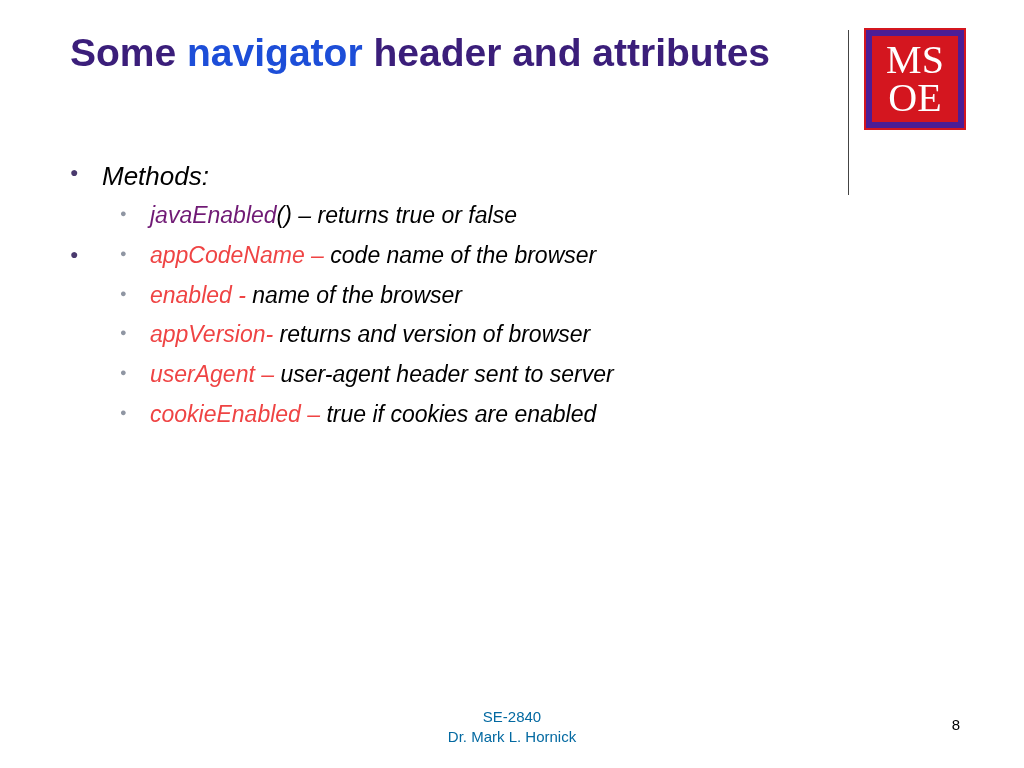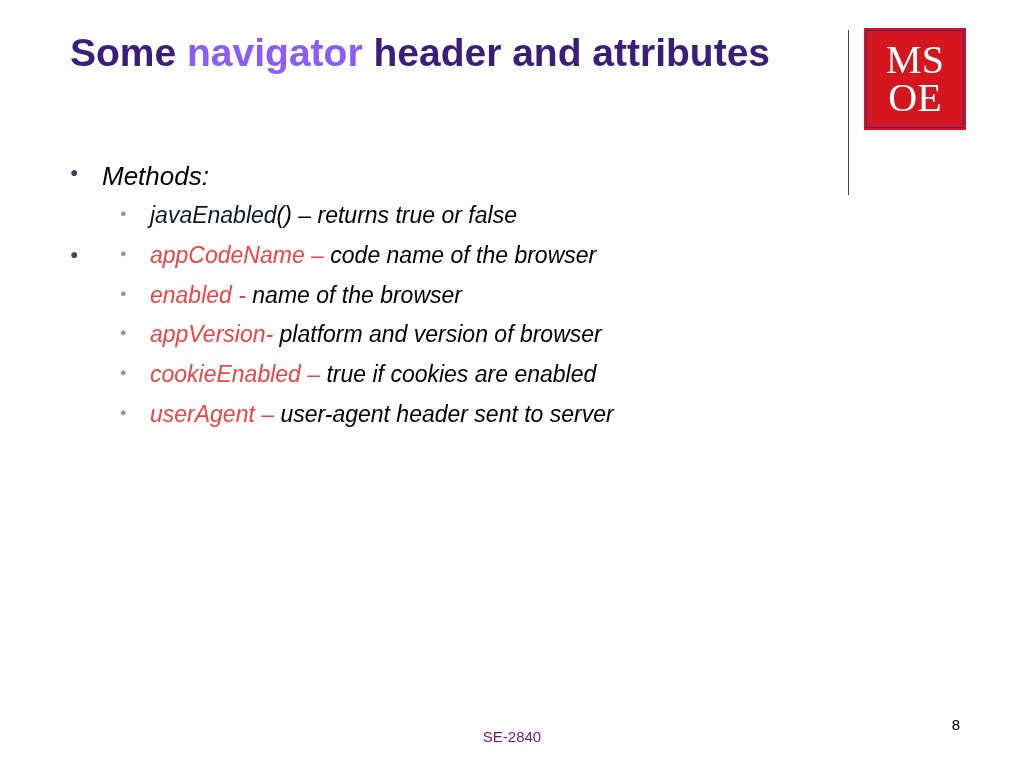--- a/index.html
+++ b/index.html
@@ -25,21 +25,21 @@
     }
     .title {
       font-size: 39px;
       font-weight: bold;
       color: #3b1e7a;
       line-height: 1.2;
       flex: 1;
       padding-right: 20px;
     }
     .title .highlight {
-      color: #8b5cf6;
+      color: #1d4ed8;
     }
     .logo-wrap {
       position: relative;
       padding-left: 18px;
     }
     .logo-divider {
       position: absolute;
       left: 0;
       top: 0;
       width: 1px;
@@ -52,21 +52,21 @@
       background: #d4161f;
       display: flex;
       flex-direction: column;
       justify-content: center;
       align-items: center;
       color: #fff;
       font-family: "Times New Roman", serif;
       font-size: 40px;
       line-height: 0.95;
       font-weight: normal;
-      border: 1px solid #4c1d95;
+      border: 6px solid #4c1d95;
       box-shadow: 0 0 0 2px #d4161f;
     }
     .content {
       font-size: 26px;
       color: #000;
       line-height: 1.55;
     }
     ul { list-style: none; font-style: italic; }
     .lvl1 > li {
       position: relative;
@@ -92,30 +92,30 @@
       margin-bottom: 4px;
     }
     .lvl2 > li::before {
       content: "●";
       position: absolute;
       left: 0;
       top: 7px;
       font-size: 11px;
       color: #8f96a3;
     }
-    .k-red { color: #0f172a; }
+    .k-red { color: #701a75; }
     .k-mag { color: #ef4444; }
     .footer {
       position: absolute;
       bottom: 22px;
       left: 0;
       width: 100%;
       text-align: center;
       font-size: 15px;
-      color: #701a75;
+      color: #0369a1;
       line-height: 1.3;
     }
     .pagenum {
       position: absolute;
       bottom: 35px;
       right: 64px;
       font-size: 15px;
       color: #000;
     }
   </style>
@@ -148,30 +148,31 @@
       </li>
       <li>
         <ul class="lvl2">
           <li>
             <span class="k-mag">appCodeName – </span><span>code name of the browser</span>
           </li>
           <li>
             <span class="k-mag">enabled - </span><span>name of the browser</span>
           </li>
           <li>
-            <span class="k-mag">appVersion- </span><span>platform and version of browser</span>
+            <span class="k-mag">appVersion- </span><span>returns and version of browser</span>
+          </li>
+          <li>
+            <span class="k-mag">userAgent – </span><span>user-agent header sent to server</span>
           </li>
           <li>
             <span class="k-mag">cookieEnabled – </span><span>true if cookies are enabled</span>
-          </li>
-          <li>
-            <span class="k-mag">userAgent – </span><span>user-agent header sent to server</span>
           </li>
         </ul>
       </li>
     </ul>
   </div>
 
   <div class="footer">
     <div>SE-2840</div>
+    <div>Dr. Mark L. Hornick</div>
   </div>
   <div class="pagenum">8</div>
 </div>
 
 </body></html>

